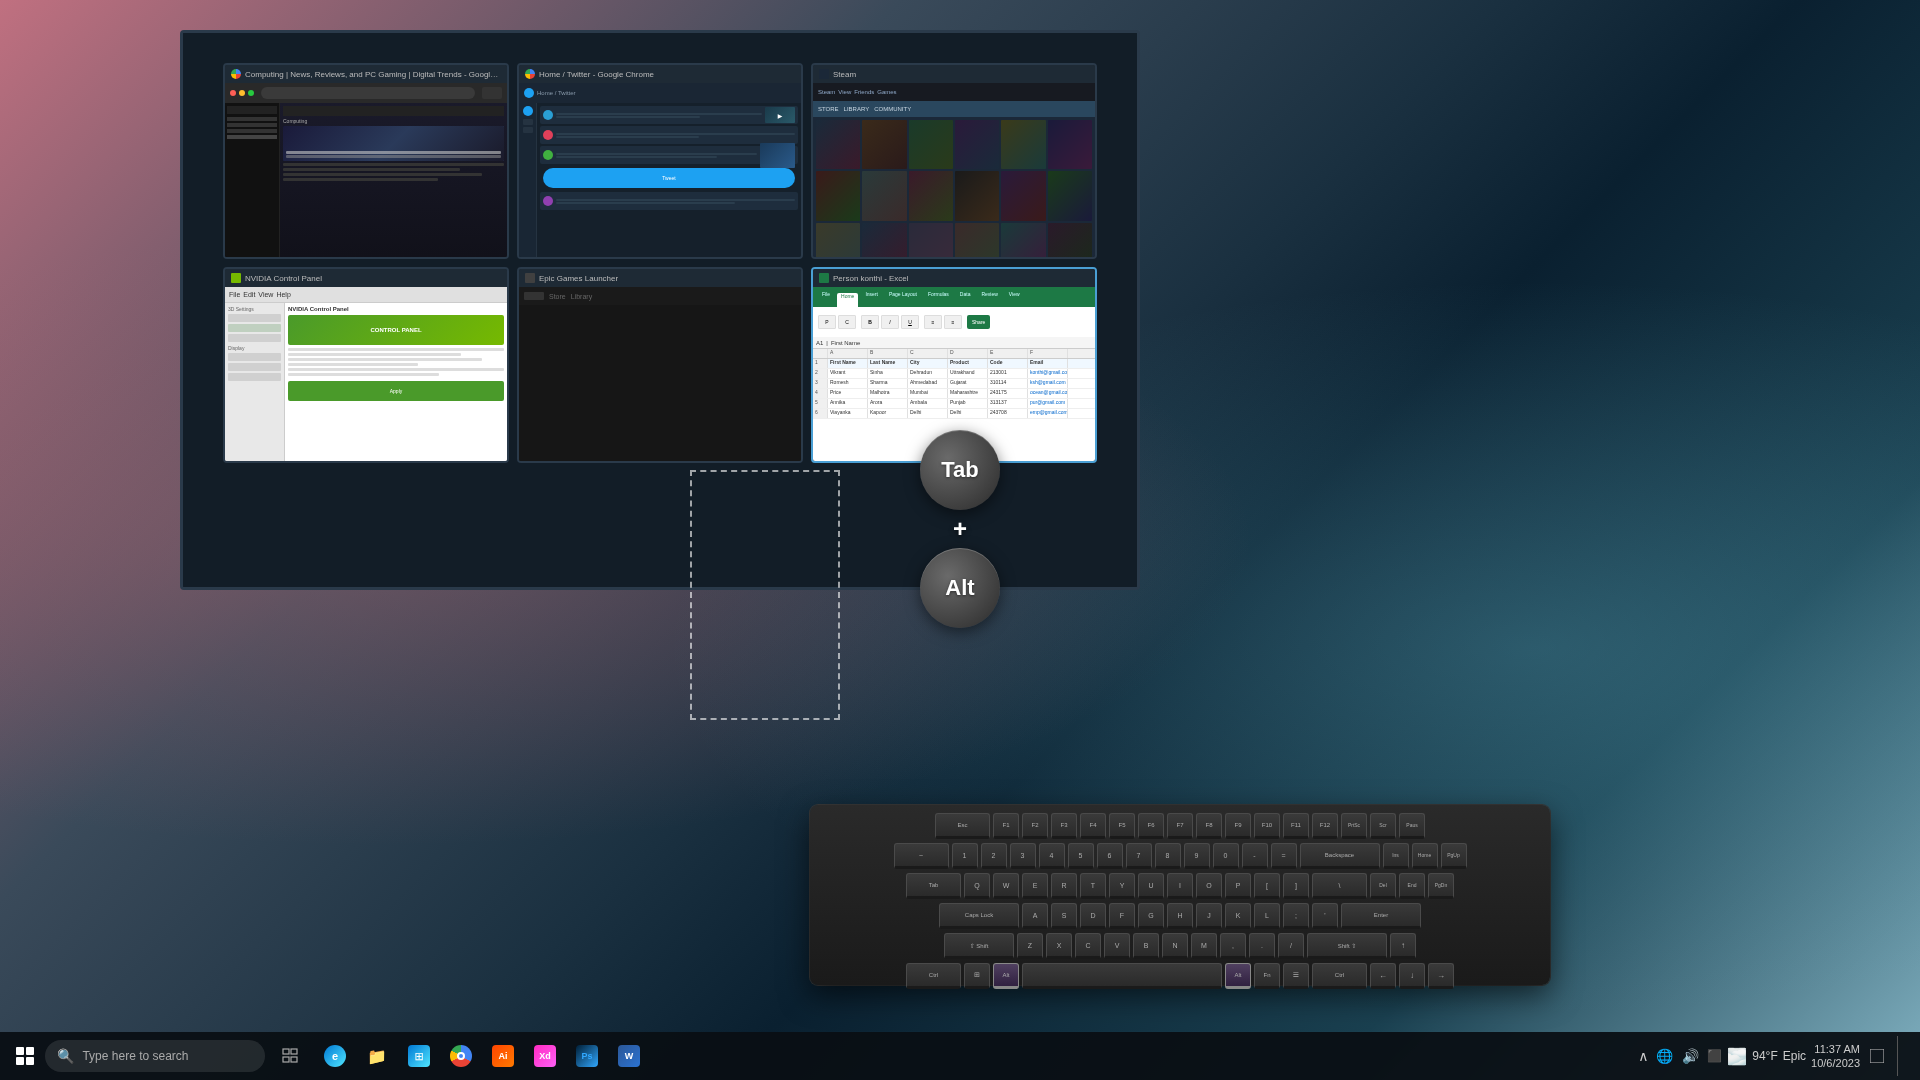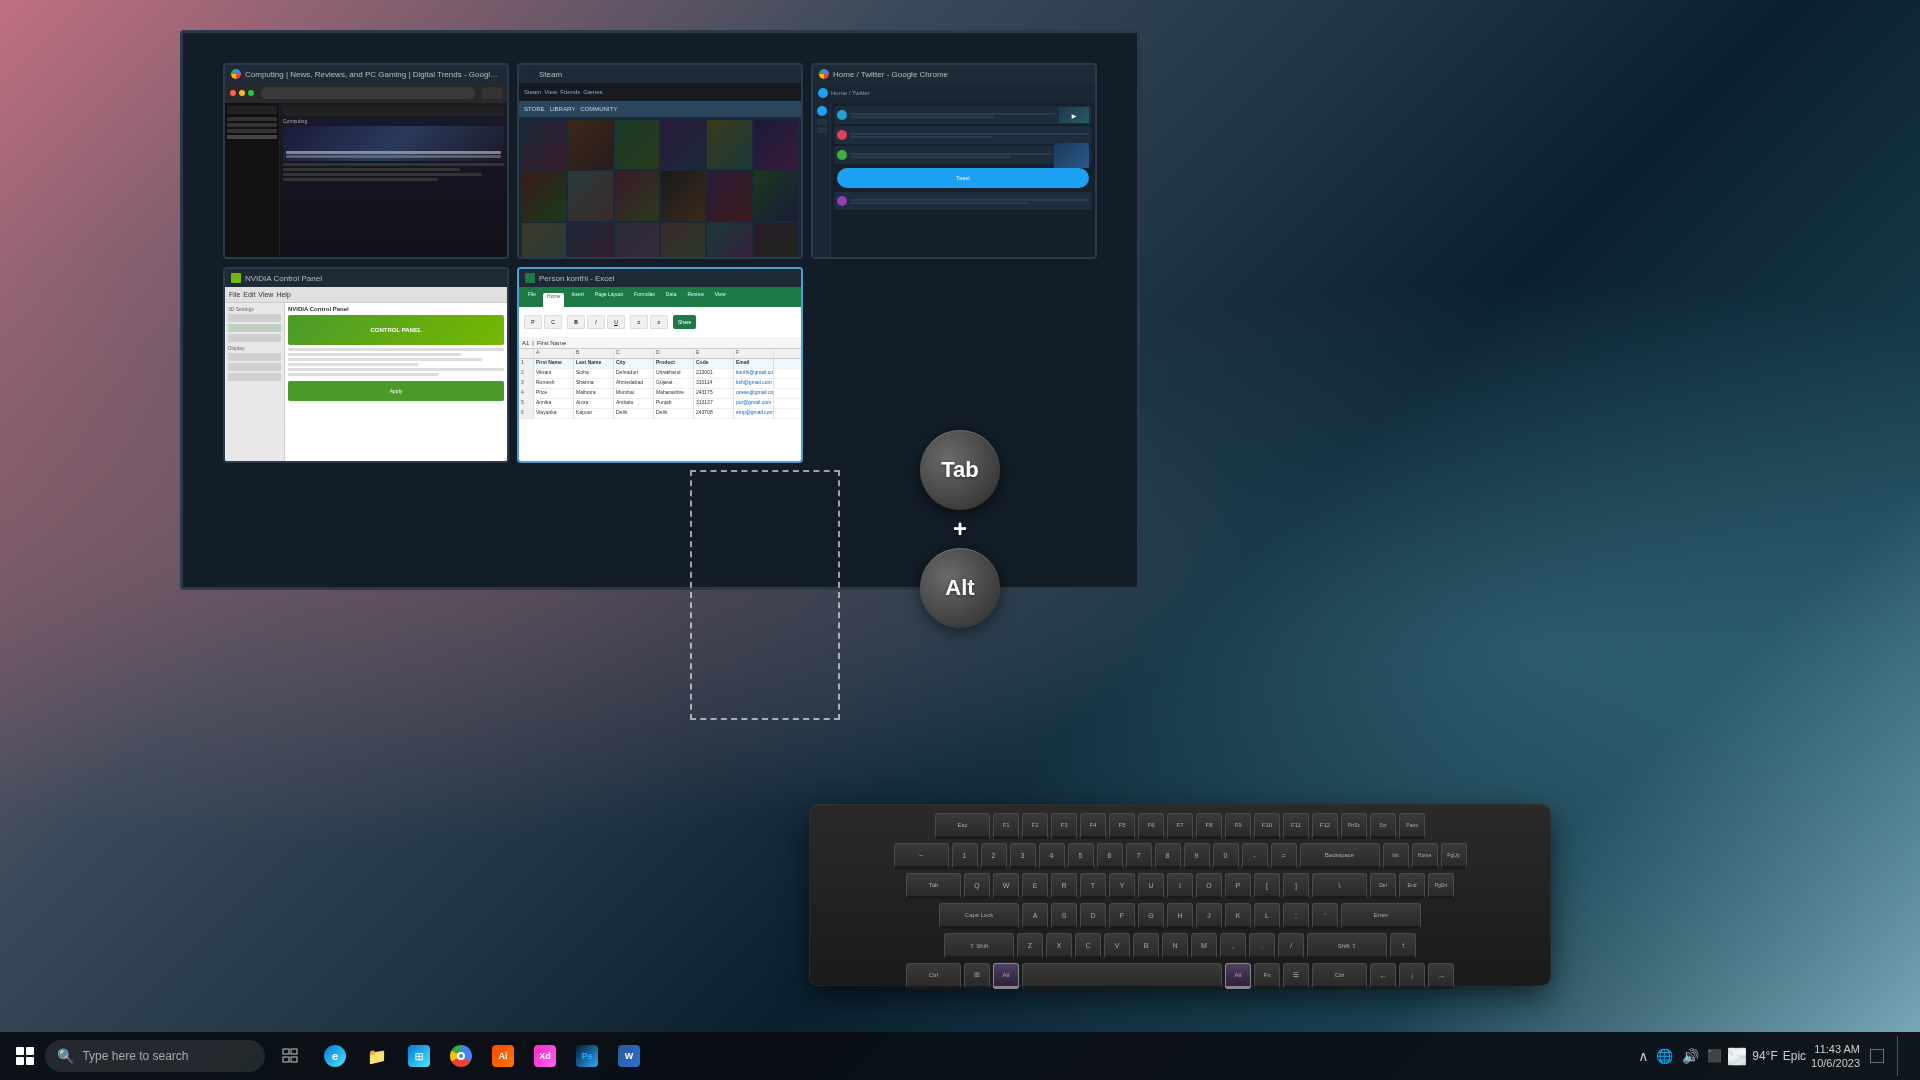--- a/index.html
+++ b/index.html
@@ -683,60 +683,20 @@
                     <div style="height:3px;background:rgba(150,150,150,0.5);border-radius:1px;"></div>
                   </div>
                 </div>
                 <div class="dt-lines">
                   <div class="dt-line"></div>
                   <div class="dt-line" style="width:80%;"></div>
                   <div class="dt-line" style="width:90%;"></div>
                   <div class="dt-line" style="width:70%;"></div>
                 </div>
               </div>
-            </div>
-          </div>
-        </div>
-
-        <div class="window-thumb">
-          <div class="window-titlebar">
-            <div style="width:10px;height:10px;border-radius:1px;background:#1b2838;"></div>
-            <span class="window-titlebar-title">Steam</span>
-          </div>
-          <div class="window-content steam-content">
-            <div class="steam-header-bar">
-              <div style="font-size:6px;color:#8fa8c8;">Steam</div>
-              <div style="font-size:6px;color:#8fa8c8;">View</div>
-              <div style="font-size:6px;color:#8fa8c8;">Friends</div>
-              <div style="font-size:6px;color:#8fa8c8;">Games</div>
-            </div>
-            <div class="steam-nav">
-              <div style="font-size:6px;color:#c6d4df;">STORE</div>
-              <div style="font-size:6px;color:#c6d4df;">LIBRARY</div>
-              <div style="font-size:6px;color:#c6d4df;">COMMUNITY</div>
-            </div>
-            <div class="steam-games-grid">
-              <div class="steam-game-thumb game-color-1" style="height:100%;"></div>
-              <div class="steam-game-thumb game-color-2" style="height:100%;"></div>
-              <div class="steam-game-thumb game-color-3" style="height:100%;"></div>
-              <div class="steam-game-thumb game-color-4" style="height:100%;"></div>
-              <div class="steam-game-thumb game-color-5" style="height:100%;"></div>
-              <div class="steam-game-thumb game-color-6" style="height:100%;"></div>
-              <div class="steam-game-thumb game-color-7" style="height:100%;"></div>
-              <div class="steam-game-thumb game-color-8" style="height:100%;"></div>
-              <div class="steam-game-thumb" style="height:100%;background:linear-gradient(135deg,#3a1a2a,#2a3a1a);"></div>
-              <div class="steam-game-thumb" style="height:100%;background:linear-gradient(135deg,#1a1a1a,#3a2a1a);"></div>
-              <div class="steam-game-thumb" style="height:100%;background:linear-gradient(135deg,#2a1a3a,#3a1a1a);"></div>
-              <div class="steam-game-thumb" style="height:100%;background:linear-gradient(135deg,#1a3a1a,#1a1a3a);"></div>
-              <div class="steam-game-thumb" style="height:100%;background:linear-gradient(135deg,#3a3a2a,#2a3a3a);"></div>
-              <div class="steam-game-thumb" style="height:100%;background:linear-gradient(135deg,#1a2a3a,#3a1a2a);"></div>
-              <div class="steam-game-thumb" style="height:100%;background:linear-gradient(135deg,#2a2a3a,#3a2a3a);"></div>
-              <div class="steam-game-thumb" style="height:100%;background:linear-gradient(135deg,#3a2a2a,#2a3a2a);"></div>
-              <div class="steam-game-thumb" style="height:100%;background:linear-gradient(135deg,#1a3a3a,#3a1a3a);"></div>
-              <div class="steam-game-thumb" style="height:100%;background:linear-gradient(135deg,#2a1a2a,#1a2a1a);"></div>
             </div>
           </div>
         </div>
 
         <div class="window-thumb">
           <div class="window-titlebar">
             <div style="width:10px;height:10px;border-radius:50%;background:conic-gradient(#4285f4 0deg 90deg,#ea4335 90deg 180deg,#fbbc04 180deg 270deg,#34a853 270deg 360deg);"></div>
             <span class="window-titlebar-title">Home / Twitter - Google Chrome</span>
           </div>
           <div class="window-content twitter-content">
@@ -784,20 +744,60 @@
                     <div class="tweet-line" style="width:75%;"></div>
                   </div>
                 </div>
               </div>
             </div>
           </div>
         </div>
 
         <div class="window-thumb">
           <div class="window-titlebar">
+            <div style="width:10px;height:10px;border-radius:1px;background:#1b2838;"></div>
+            <span class="window-titlebar-title">Steam</span>
+          </div>
+          <div class="window-content steam-content">
+            <div class="steam-header-bar">
+              <div style="font-size:6px;color:#8fa8c8;">Steam</div>
+              <div style="font-size:6px;color:#8fa8c8;">View</div>
+              <div style="font-size:6px;color:#8fa8c8;">Friends</div>
+              <div style="font-size:6px;color:#8fa8c8;">Games</div>
+            </div>
+            <div class="steam-nav">
+              <div style="font-size:6px;color:#c6d4df;">STORE</div>
+              <div style="font-size:6px;color:#c6d4df;">LIBRARY</div>
+              <div style="font-size:6px;color:#c6d4df;">COMMUNITY</div>
+            </div>
+            <div class="steam-games-grid">
+              <div class="steam-game-thumb game-color-1" style="height:100%;"></div>
+              <div class="steam-game-thumb game-color-2" style="height:100%;"></div>
+              <div class="steam-game-thumb game-color-3" style="height:100%;"></div>
+              <div class="steam-game-thumb game-color-4" style="height:100%;"></div>
+              <div class="steam-game-thumb game-color-5" style="height:100%;"></div>
+              <div class="steam-game-thumb game-color-6" style="height:100%;"></div>
+              <div class="steam-game-thumb game-color-7" style="height:100%;"></div>
+              <div class="steam-game-thumb game-color-8" style="height:100%;"></div>
+              <div class="steam-game-thumb" style="height:100%;background:linear-gradient(135deg,#3a1a2a,#2a3a1a);"></div>
+              <div class="steam-game-thumb" style="height:100%;background:linear-gradient(135deg,#1a1a1a,#3a2a1a);"></div>
+              <div class="steam-game-thumb" style="height:100%;background:linear-gradient(135deg,#2a1a3a,#3a1a1a);"></div>
+              <div class="steam-game-thumb" style="height:100%;background:linear-gradient(135deg,#1a3a1a,#1a1a3a);"></div>
+              <div class="steam-game-thumb" style="height:100%;background:linear-gradient(135deg,#3a3a2a,#2a3a3a);"></div>
+              <div class="steam-game-thumb" style="height:100%;background:linear-gradient(135deg,#1a2a3a,#3a1a2a);"></div>
+              <div class="steam-game-thumb" style="height:100%;background:linear-gradient(135deg,#2a2a3a,#3a2a3a);"></div>
+              <div class="steam-game-thumb" style="height:100%;background:linear-gradient(135deg,#3a2a2a,#2a3a2a);"></div>
+              <div class="steam-game-thumb" style="height:100%;background:linear-gradient(135deg,#1a3a3a,#3a1a3a);"></div>
+              <div class="steam-game-thumb" style="height:100%;background:linear-gradient(135deg,#2a1a2a,#1a2a1a);"></div>
+            </div>
+          </div>
+        </div>
+
+        <div class="window-thumb">
+          <div class="window-titlebar">
             <div style="width:10px;height:10px;border-radius:1px;background:#76b900;"></div>
             <span class="window-titlebar-title">NVIDIA Control Panel</span>
           </div>
           <div class="window-content nvidia-content">
             <div class="nvidia-toolbar">
               <span>File</span>
               <span>Edit</span>
               <span>View</span>
               <span>Help</span>
             </div>
@@ -824,20 +824,36 @@
                   <div class="nvidia-line" style="width:70%;"></div>
                   <div style="height:20px;background:#4a9a2a;border-radius:2px;margin-top:3px;display:flex;align-items:center;justify-content:center;">
                     <span style="font-size:5px;color:white;">Apply</span>
                   </div>
                 </div>
               </div>
             </div>
           </div>
         </div>
 
+        <div class="window-thumb">
+          <div class="window-titlebar">
+            <div style="width:10px;height:10px;border-radius:1px;background:#404040;"></div>
+            <span class="window-titlebar-title">Epic Games Launcher</span>
+          </div>
+          <div class="window-content epic-content">
+            <div class="epic-header">
+              <div style="width:20px;height:8px;background:#333;border-radius:1px;"></div>
+              <span>Store</span>
+              <span>Library</span>
+            </div>
+            <div class="epic-body">
+              
+            </div>
+          </div>
+        </div>
 
         <div class="window-thumb active">
           <div class="window-titlebar">
             <div style="width:10px;height:10px;border-radius:1px;background:#1d7945;"></div>
             <span class="window-titlebar-title">Person konthi - Excel</span>
           </div>
           <div class="window-content excel-content">
             <div class="excel-ribbon">
               <div class="excel-tabs">
                 <div class="excel-tab" style="font-size:5px;color:#cff;padding:0 4px;">File</div>
@@ -1126,21 +1142,21 @@
       <span class="tray-icon">🌐</span>
       <span class="tray-icon">🔊</span>
       <span class="tray-icon" style="font-size:12px;">⬛</span>
     </div>
     <div class="tray-weather">
       <span class="tray-weather-icon">🌫️</span>
       <span>94°F</span>
       <span>Epic</span>
     </div>
     <div class="tray-time">
-      <span>11:43 AM</span>
+      <span>11:37 AM</span>
       <span>10/6/2023</span>
     </div>
     <div class="taskbar-icon-btn" style="width:24px;">
       <svg width="14" height="14" viewBox="0 0 14 14">
         <rect x="0" y="0" width="14" height="14" fill="none" stroke="#aaa" stroke-width="1.2"></rect>
       </svg>
     </div>
     <div class="taskbar-show-desktop"></div>
   </div>
 </div>

